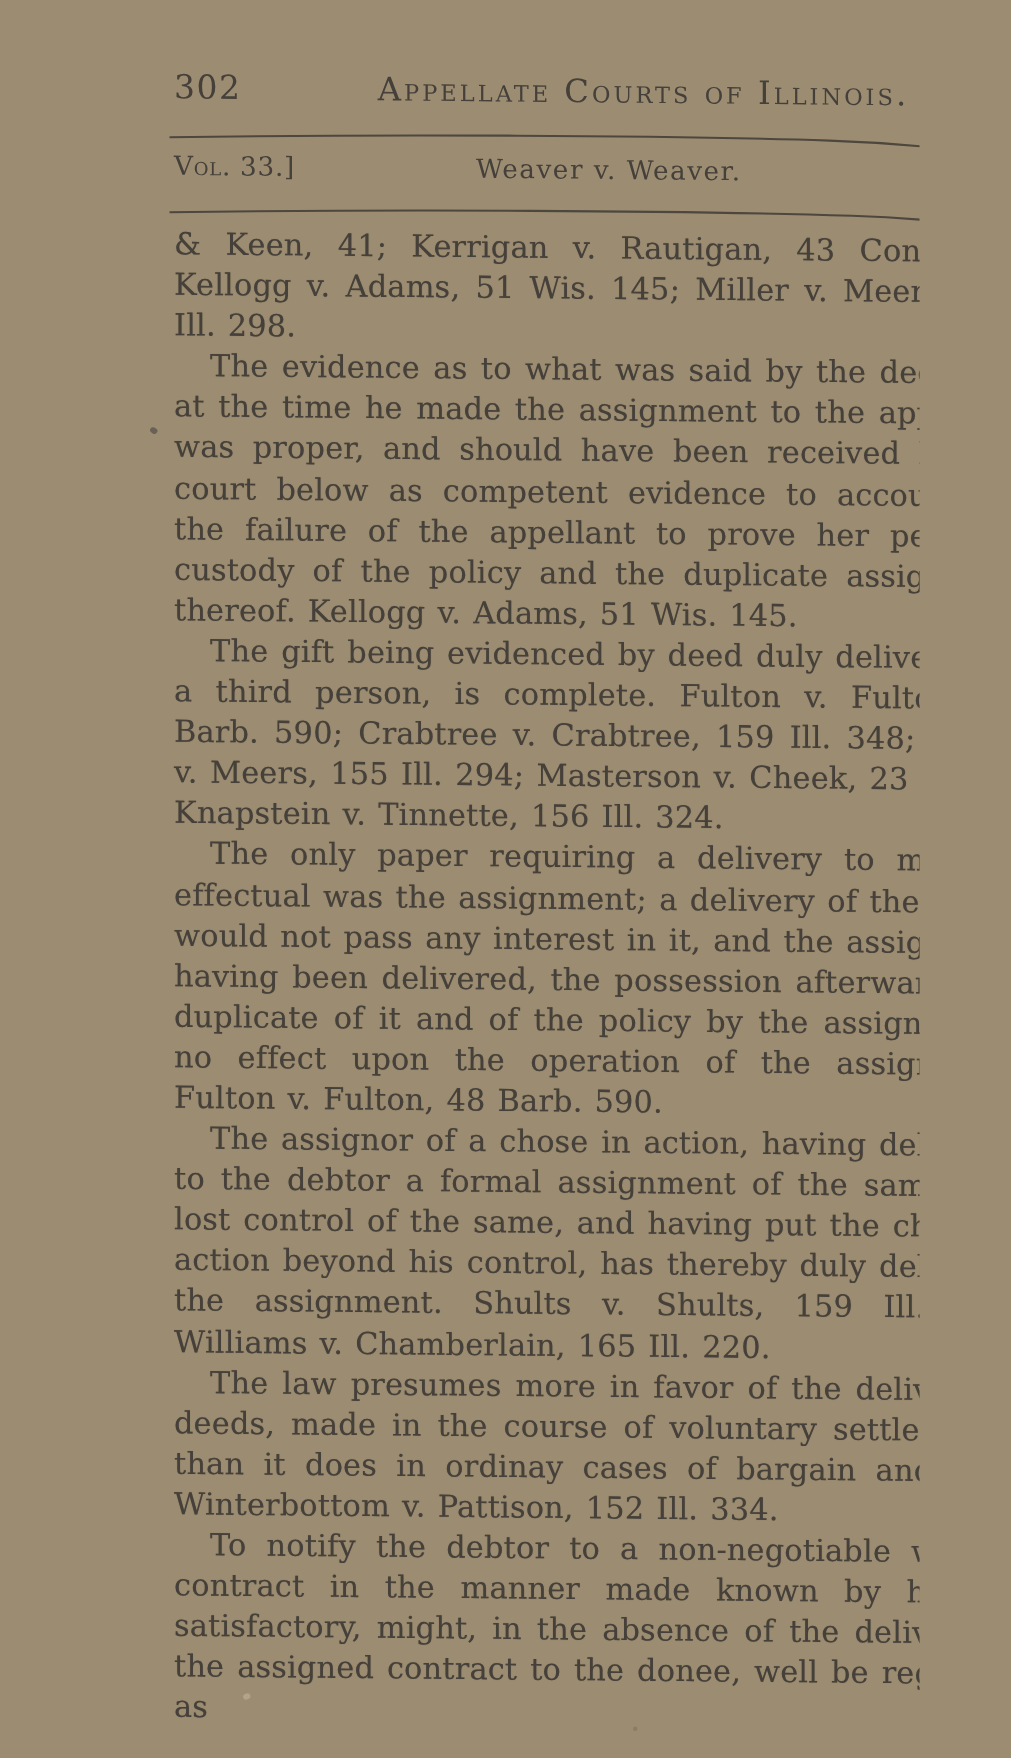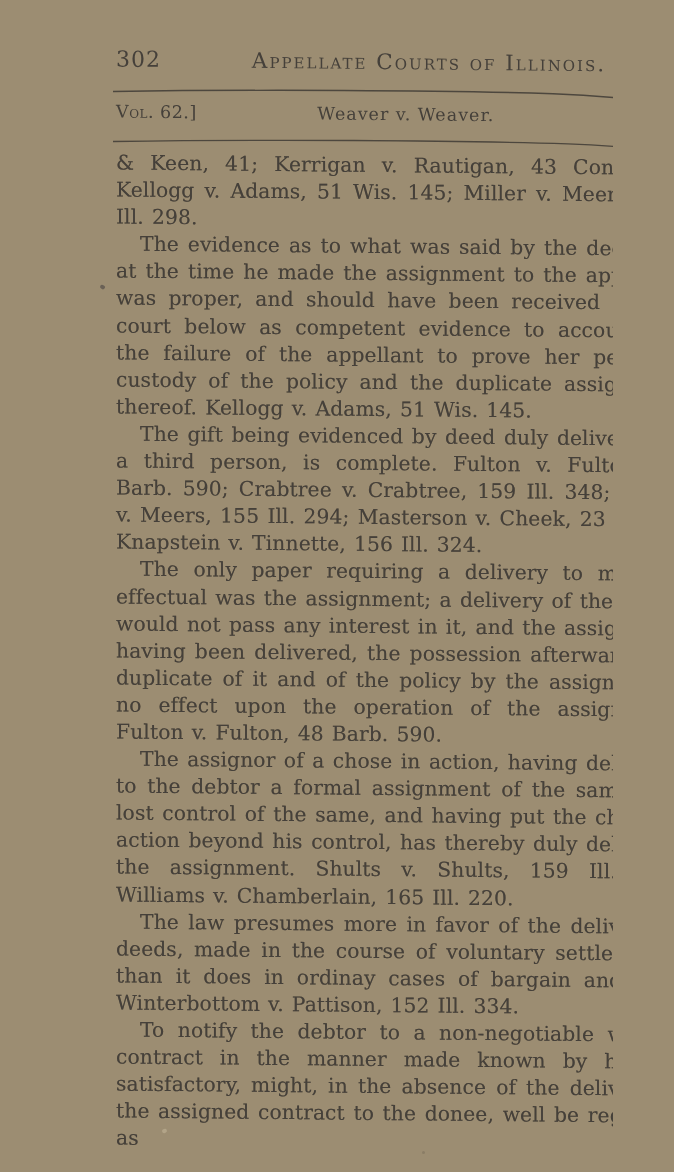--- a/index.html
+++ b/index.html
@@ -86,21 +86,21 @@
     <div class="header-row">
       <span class="pagenum">302</span>
       <span class="running-title">Appellate Courts of Illinois.</span>
     </div>
 
     <svg class="rule rule-top" width="590" height="24" viewBox="0 0 590 24">
       <path d="M 0 7 C 140 3.5, 330 2.5, 440 5 C 500 6.5, 555 13, 583 19"></path>
     </svg>
 
     <div class="vol-row">
-      <span class="vol-label">Vol. 62.]</span>
+      <span class="vol-label">Vol. 33.]</span>
       <span class="case-title">Weaver v. Weaver.</span>
     </div>
 
     <svg class="rule rule-bottom" width="596" height="26" viewBox="0 0 596 26">
       <path d="M 0 8 C 150 4.5, 340 3.5, 455 6 C 515 7.5, 565 14, 590 20"></path>
     </svg>
 
     <div class="body-text">
       <p>&amp; Keen, 41; Kerrigan v. Rautigan, 43 Conn. 23; Kellogg v. Adams, 51 Wis. 145; Miller v. Meers, 155 Ill. 298.</p>
       <p class="indent">The evidence as to what was said by the deceased at the time he made the assignment to the appellant was proper, and should have been received by the court below as competent evidence to account for the failure of the appellant to prove her personal custody of the policy and the duplicate assignment thereof.  Kellogg v. Adams, 51 Wis. 145.</p>

